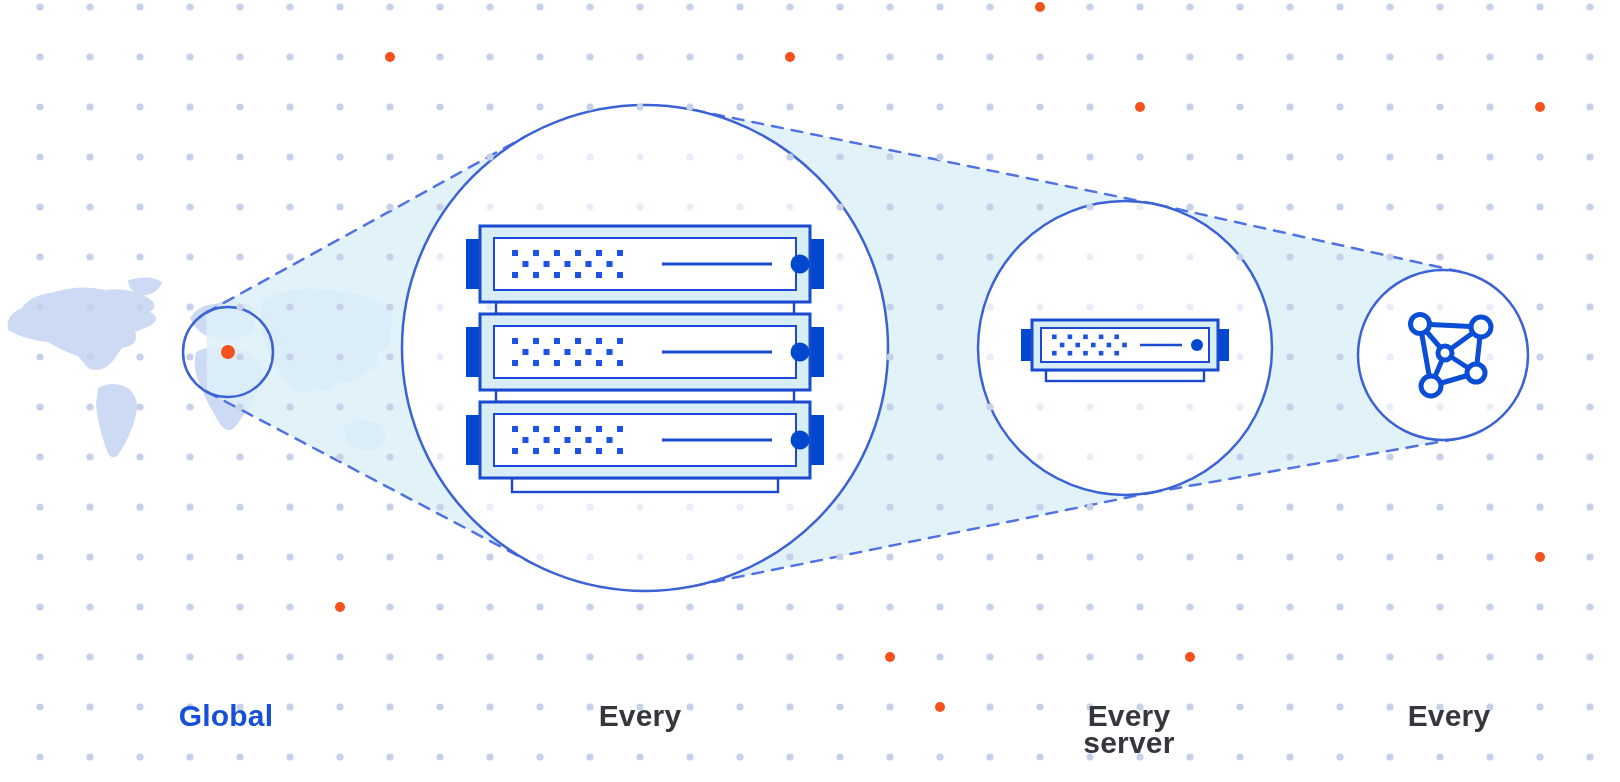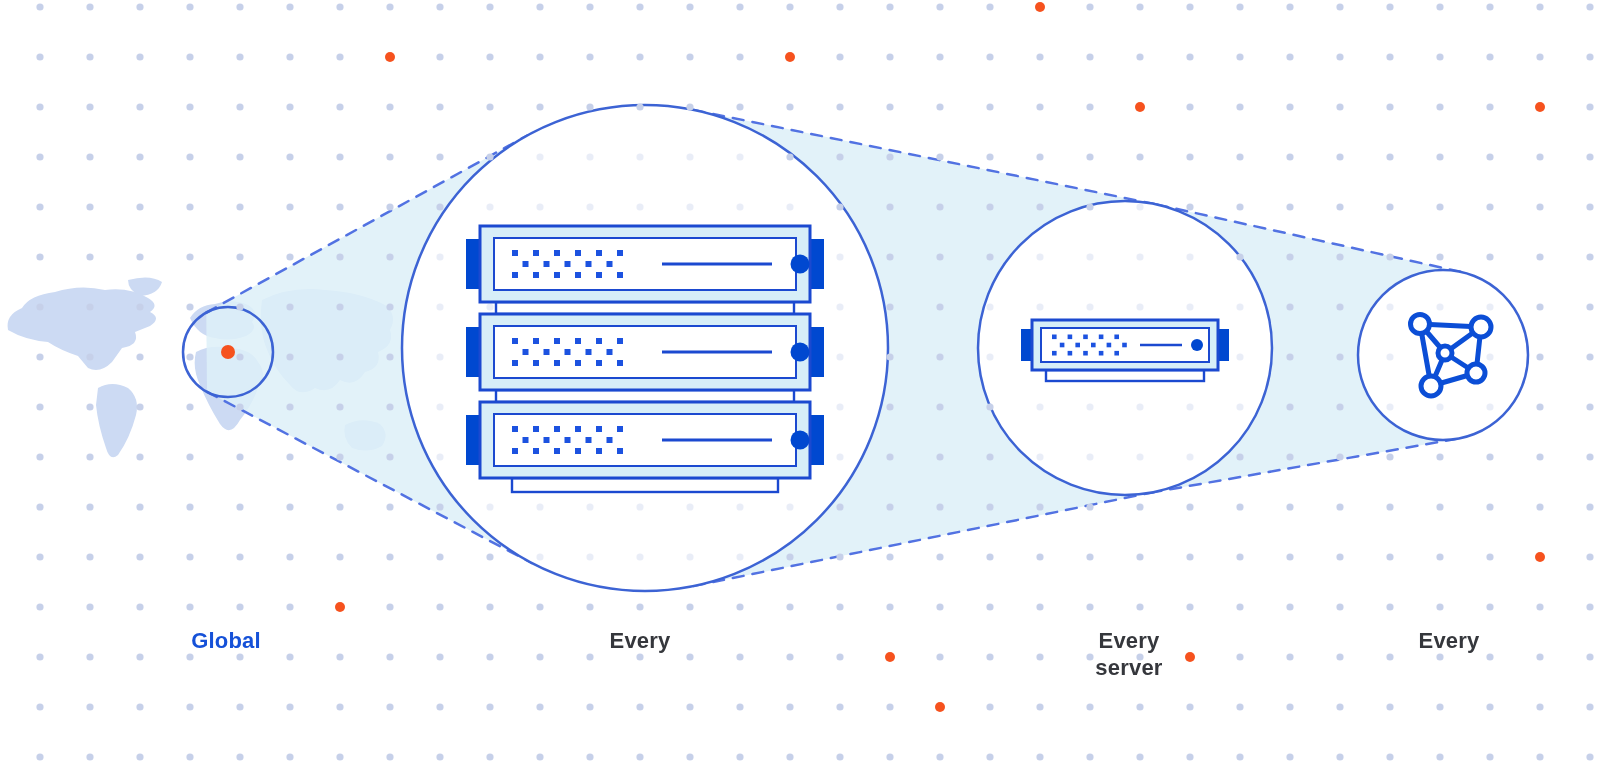--- a/index.html
+++ b/index.html
@@ -1,20 +1,20 @@
 <!DOCTYPE html>
 <html><head>
 <meta charset="utf-8">
 <style>
   html,body{margin:0;padding:0;background:#fff;}
   .canvas{position:relative;width:1620px;height:782px;background:#ffffff;overflow:hidden;
           font-family:"Liberation Sans",sans-serif;}
   svg.scene{position:absolute;left:0;top:0;}
-  .lbl{position:absolute;top:627px;width:260px;text-align:center;
-       font-weight:700;font-size:22px;line-height:27px;letter-spacing:.2px;color:#35373c;}
+  .lbl{position:absolute;top:702px;width:260px;text-align:center;
+       font-weight:700;font-size:30px;line-height:27px;letter-spacing:.2px;color:#35373c;}
   .lbl.blue{color:#1551d8;}
   .lbl-global{left:96px;}
   .lbl-datacenter{left:510px;}
   .lbl-server{left:999px;}
   .lbl-service{left:1319px;}
 </style>
 </head>
 <body>
 
 <div class="canvas">

